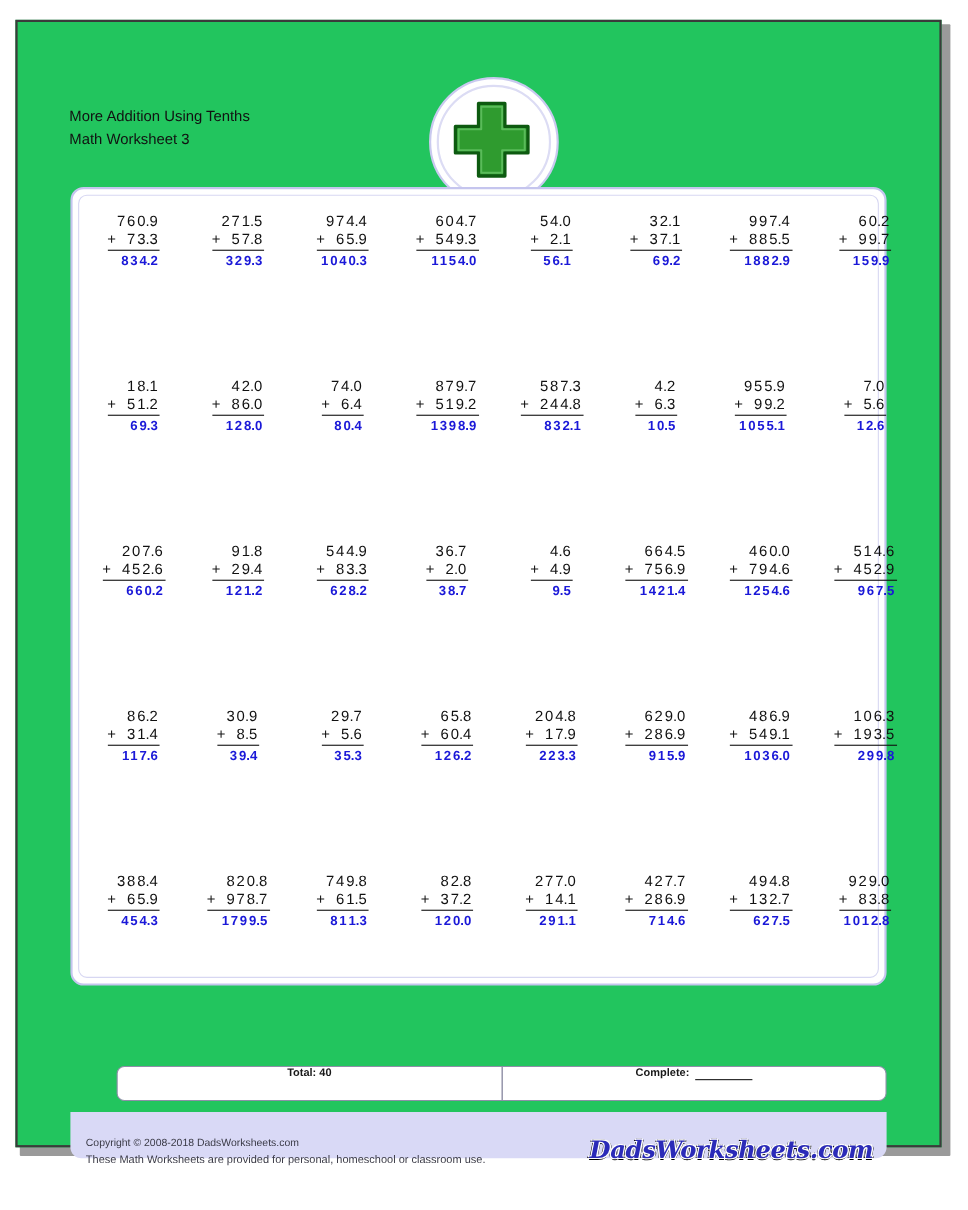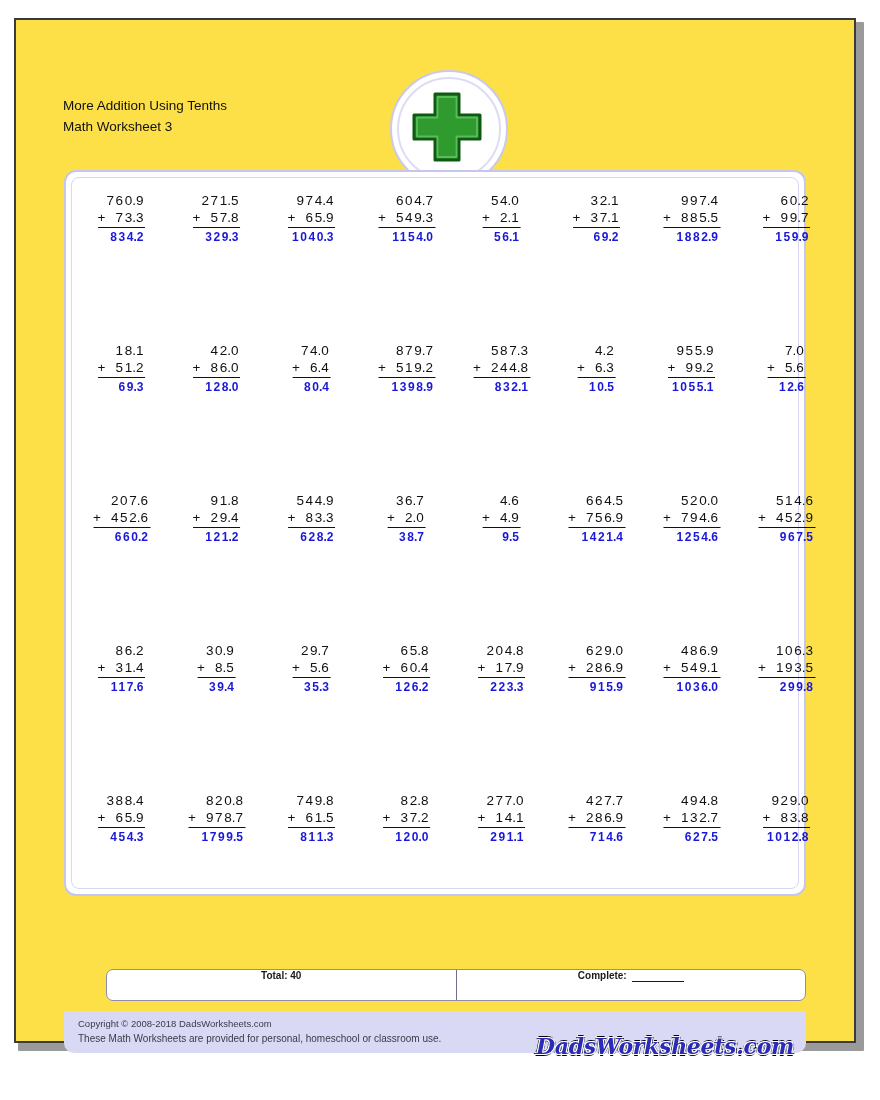--- a/index.html
+++ b/index.html
@@ -23,21 +23,21 @@
     height: 1029px;
     background: #9a9a9a;
     border-radius: 1px;
   }
   .page {
     position: absolute;
     left: 14px;
     top: 18px;
     width: 842px;
     height: 1025px;
-    background: #fde047;
+    background: #22c55e;
     border: 2px solid #3b3b3b;
     box-sizing: border-box;
   }
 
   
   .header {
     position: absolute;
     left: 0;
     top: 0;
     width: 100%;
@@ -237,21 +237,21 @@
     left: 48px;
     top: 991px;
     width: 742px;
     height: 42px;
     background: #d9d9f6;
     border-radius: 0 0 10px 10px;
   }
   .copy {
     position: absolute;
     left: 14px;
-    top: 6px;
+    top: 22px;
     color: #3a3a46;
     line-height: 1.5;
   }
   .copy-1 { font-size: 9.5px; }
   .copy-2 { font-size: 10px; }
   .brand {
     position: absolute;
     right: 12px;
     top: 3px;
     font-family: "DejaVu Serif", serif;
@@ -475,21 +475,21 @@
         <div class="pcell">
           <div class="problem">
             <span class="line-top"><span class="dg">66</span><span class="dec">4.5</span></span>
             <span class="line-bot"><span class="op">+</span><span class="addend2"><span class="dg">75</span><span class="dec">6.9</span></span></span>
             <div class="rule"></div>
             <span class="answer"><span class="dg">142</span><span class="dec">1.4</span></span>
           </div>
         </div>
         <div class="pcell">
           <div class="problem">
-            <span class="line-top"><span class="dg">52</span><span class="dec">0.0</span></span>
+            <span class="line-top"><span class="dg">46</span><span class="dec">0.0</span></span>
             <span class="line-bot"><span class="op">+</span><span class="addend2"><span class="dg">79</span><span class="dec">4.6</span></span></span>
             <div class="rule"></div>
             <span class="answer"><span class="dg">125</span><span class="dec">4.6</span></span>
           </div>
         </div>
         <div class="pcell">
           <div class="problem">
             <span class="line-top"><span class="dg">51</span><span class="dec">4.6</span></span>
             <span class="line-bot"><span class="op">+</span><span class="addend2"><span class="dg">45</span><span class="dec">2.9</span></span></span>
             <div class="rule"></div>

